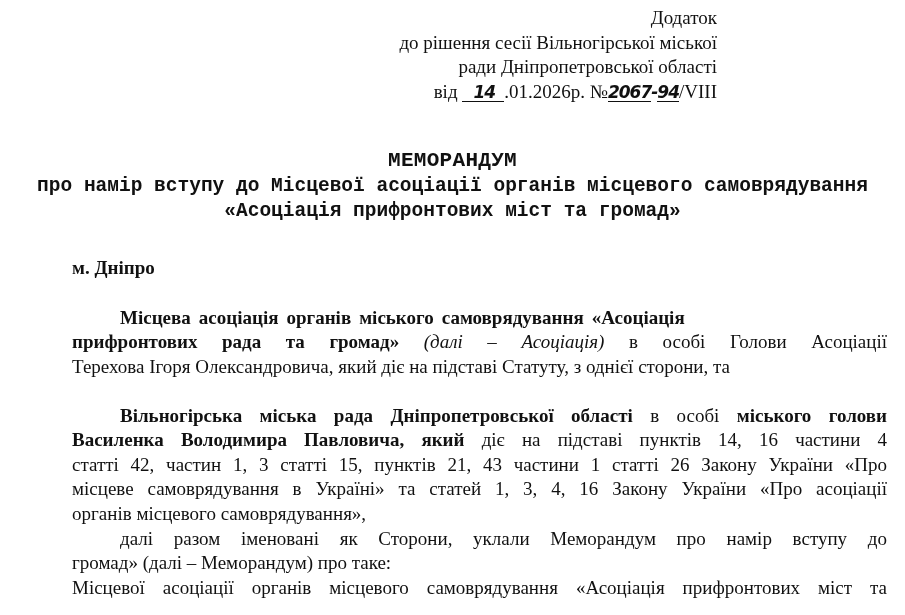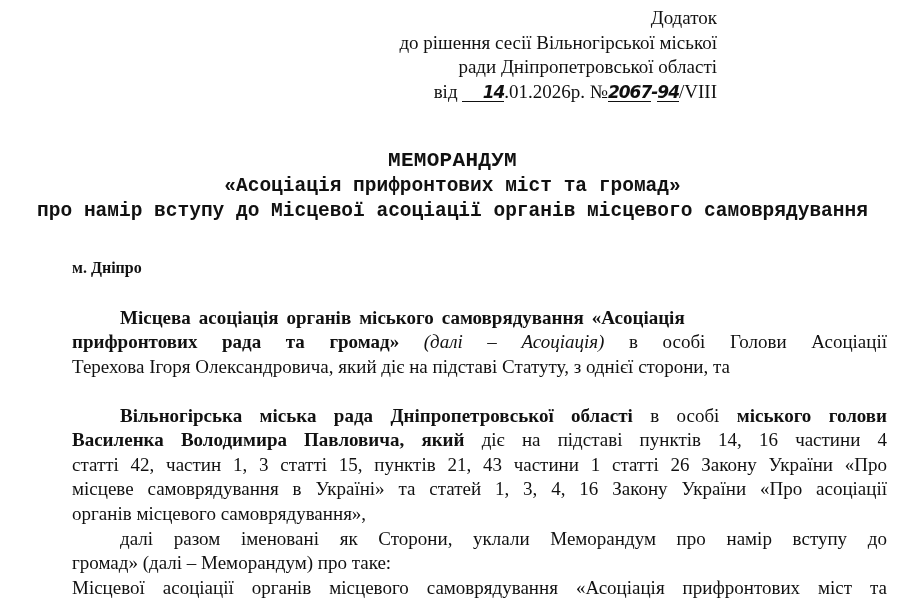--- a/index.html
+++ b/index.html
@@ -12,30 +12,30 @@
   .page { position: absolute; left: 0; top: 0; width: 736px; height: 615px; }
   .hdr {
     position: absolute; right: 19px; top: 6px; width: 420px;
     text-align: right; font-size: 19px; line-height: 24.6px;
   }
   .hw {
     font-family: "DejaVu Sans", sans-serif; font-style: italic; font-weight: bold;
     font-size: 17px; display: inline-block; border-bottom: 1px solid #111;
     letter-spacing: -1px; line-height: 18px;
   }
-  .hw.day { width: 40px; text-align: right; padding-left: 2px; }
+  .hw.day { width: 40px; text-align: center; padding-left: 2px; }
   .title {
     position: absolute; left: 0; width: 905px; text-align: center;
     font-weight: bold; font-size: 19.5px; line-height: 25.5px;
     font-family: Liberation Mono, monospace;
   }
   .title .main { font-size: 21px; letter-spacing: 0.3px; }
   .city {
     position: absolute; left: 72px; top: 256px;
-    font-weight: bold; font-size: 16px; line-height: 24px;
+    font-weight: bold; font-size: 19px; line-height: 24px;
   }
   .para {
     position: absolute; left: 72px; width: 815px;
     font-size: 19px; line-height: 24.4px; text-align: justify;
   }
   .para .line { display: block; text-align: justify; text-align-last: justify; white-space: nowrap; }
   .para .line.last { text-align-last: left; }
   .para .line.indent { padding-left: 48px; }
   .flex-line { display: flex; white-space: nowrap; gap: 8px; }
   .flex-line.indent { padding-left: 48px; }
@@ -51,22 +51,22 @@
     <div>Додаток</div>
     <div>до рішення сесії Вільногірської міської</div>
     <div>ради Дніпропетровської області</div>
     <div>
       <span>від </span><span class="hw day">14</span><span>.01.2026р. №</span><span class="hw">2067</span><span class="hw" style="border:none">-</span><span class="hw">94</span><span>/VIII</span>
     </div>
   </div>
 
   <div class="title" style="top:148px">
     <div class="main">МЕМОРАНДУМ</div>
+    <div>про намір вступу до Місцевої асоціації органів місцевого самоврядування</div>
     <div>«Асоціація прифронтових міст та громад»</div>
-    <div>про намір вступу до Місцевої асоціації органів місцевого самоврядування</div>
   </div>
 
   <div class="city">м. Дніпро</div>
 
   <div class="para" style="top:306px">
     <div class="flex-line indent b">
       <span>Місцева</span>
       <span>асоціація</span>
       <span>органів</span>
       <span>міського</span>

